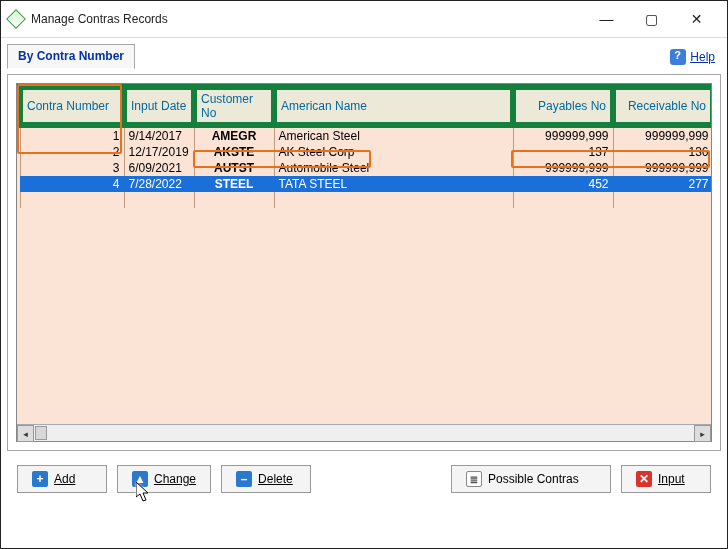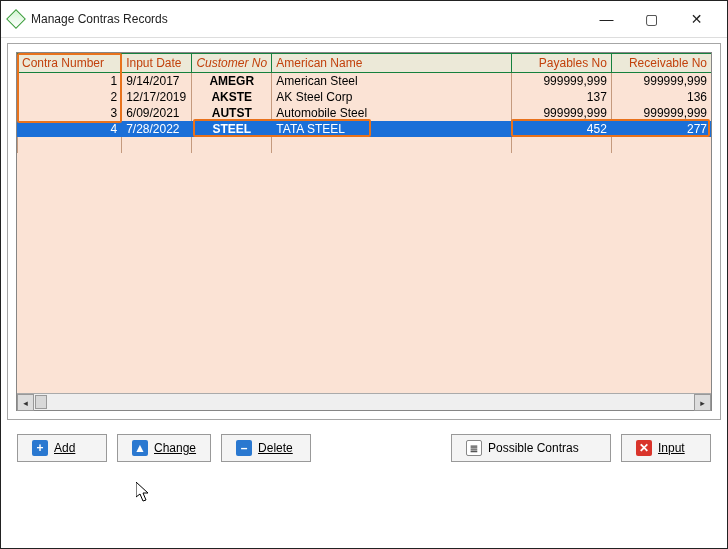--- a/index.html
+++ b/index.html
@@ -15,21 +15,21 @@
   .help { display:flex; align-items:center; gap:4px; color:#0033aa; padding:0 6px; text-decoration:underline;}
   .help-icon { width:16px; height:16px; background:#3d7edb; border-radius:3px; position:relative;}
   .help-icon::after { content:"?"; color:#fff; font-weight:bold; font-size:11px; position:absolute; left:4px; top:0;}
   .panel { border:1px solid #a6a6a6; margin-top:-1px; padding:8px; position:relative; z-index:1;}
   .filterrow { display:flex; align-items:center; gap:8px; margin:4px 0 10px 6px;}
   .filterrow label { color:#0033aa; font-size:12px;}
   .filterrow input { width:110px; height:20px; border:1px solid #888; padding:0 4px; font-size:12px;}
   .grid-wrap { position:relative; border:1px solid #868686;}
   .grid-scroll { overflow:auto; height:340px; background:#fbe3d5;}
   table.grid { border-collapse:collapse; width:695px; table-layout:fixed; background:#fbe3d5;}
-  table.grid th { background:#ece9d8; border:1px solid #15803d; font-weight:normal; font-size:12px; padding:2px 4px; color:#c2410c; height:18px;}
+  table.grid th { background:#ece9d8; border:6px solid #15803d; font-weight:normal; font-size:12px; padding:2px 4px; color:#0369a1; height:18px;}
   table.grid td { border-left:1px solid #c49a7e; border-right:1px solid #c49a7e; padding:1px 4px; font-size:12px; height:16px; color:#000; white-space:nowrap; overflow:hidden;}
   table.grid td.r { text-align:right;}
   table.grid td.c { text-align:center;font-weight:bold;}
   table.grid tr.sel td { background:#1a6fd8; color:#fff; border-color:#1a6fd8;}
   .filler td { height:258px; vertical-align:top;}
   .hscroll { height:17px; background:#efefef; border-top:1px solid #aaa; position:relative;}
   .hscroll .lbtn, .hscroll .rbtn { width:17px; height:17px; background:#ddd; border:1px solid #999; position:absolute; top:0; display:flex; align-items:center; justify-content:center; font-size:9px; color:#333;}
   .hscroll .lbtn{ left:0;} .hscroll .rbtn{ right:0;}
   .hscroll .thumb{ position:absolute; left:18px; top:1px; height:14px; width:12px; background:#d8d8d8; border:1px solid #999;}
   .hilite { position:absolute; border:2px solid #e8721c; border-radius:2px; pointer-events:none; }
@@ -37,34 +37,42 @@
   .btn { display:flex; align-items:center; gap:6px; border:1px solid #999; background:#f4f4f4; padding:4px 14px; height:28px; min-width:90px; font-size:12px; color:#000;}
   .btn .bicon { width:16px; height:16px; color:#fff; display:flex; align-items:center; justify-content:center; font-size:12px; font-weight:bold; border-radius:2px;}
   .bicon.add{background:#2a78d0;} .bicon.chg{background:#2a78d0;} .bicon.del{background:#2a78d0;} .bicon.close{background:#d9342b;}
   .bicon.possible{ background:#fff; border:1px solid #888; color:#555; font-size:10px;}
   .gap { flex:1;}
   .cursor { position:absolute; width:16px; height:22px; pointer-events:none;}
   .cursor svg { filter:drop-shadow(0 0 1px #fff);}
   .u { text-decoration:underline;}
   .col-cn{width:104px;} .col-id{width:70px;} .col-cno{width:80px;} .col-cname{width:239px;} .col-pn{width:100px;} .col-rn{width:100px;}
   th{ text-align:left;}
-  th.r{text-align:right;} th.c{text-align:center;font-style:italic;}
+  th.r{text-align:right;} th.c{}
 </style>
 </head>
 <body>
 
 <div class="titlebar">
   <span class="icon"></span>
   <span class="title">Manage Contras Records</span>
   <div class="ctrl">—</div>
   <div class="ctrl">▢</div>
   <div class="ctrl">✕</div>
 </div>
 
 <div class="frame">
+  <div class="toprow">
+    <div class="tab">By Contra Number</div>
+    <div class="spacer"></div>
+    <div class="help">
+      <span class="help-icon"></span>
+      <span class="u">Help</span>
+    </div>
+  </div>
 
   <div class="panel">
 
     <div class="grid-wrap">
       <div class="grid-scroll">
         <table class="grid">
           <colgroup>
             <col class="col-cn">
               <col class="col-id">
               <col class="col-cno">

